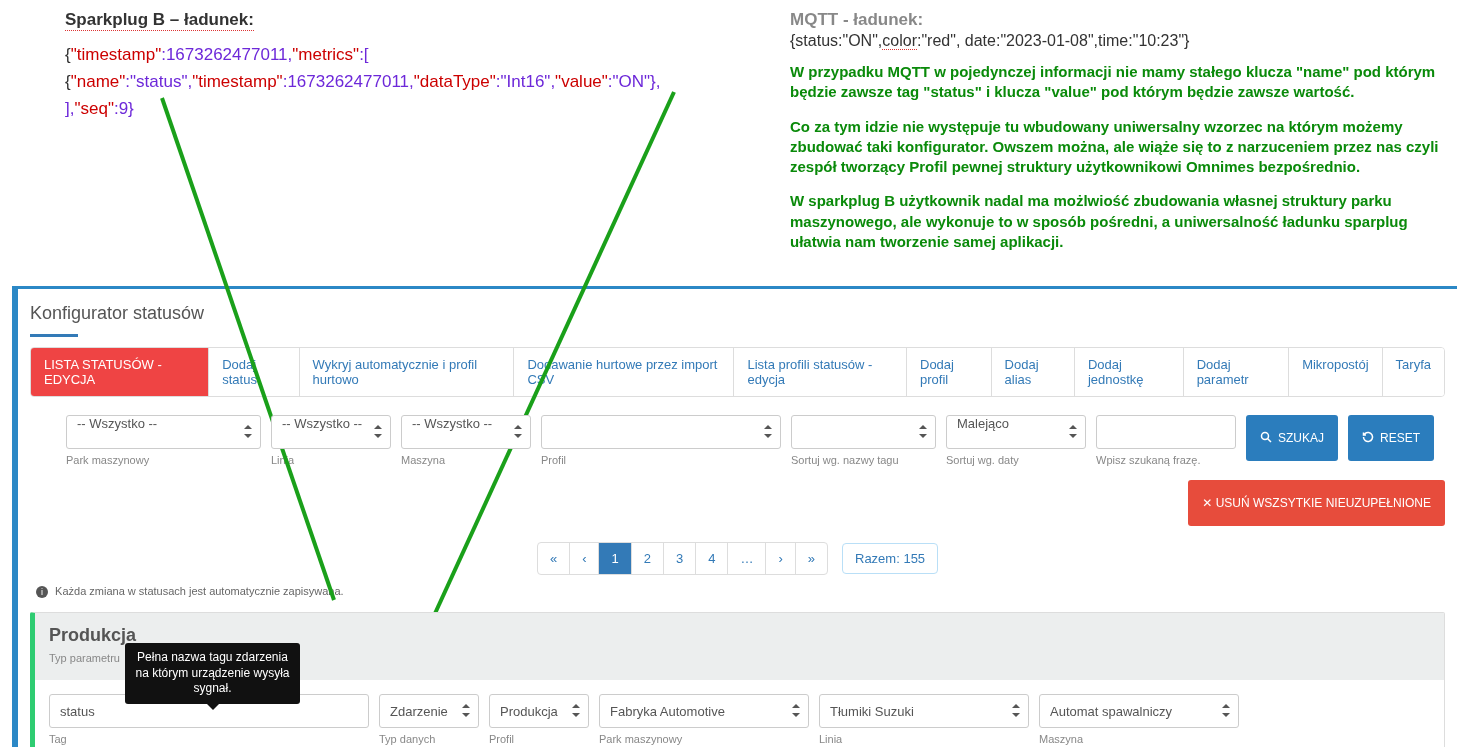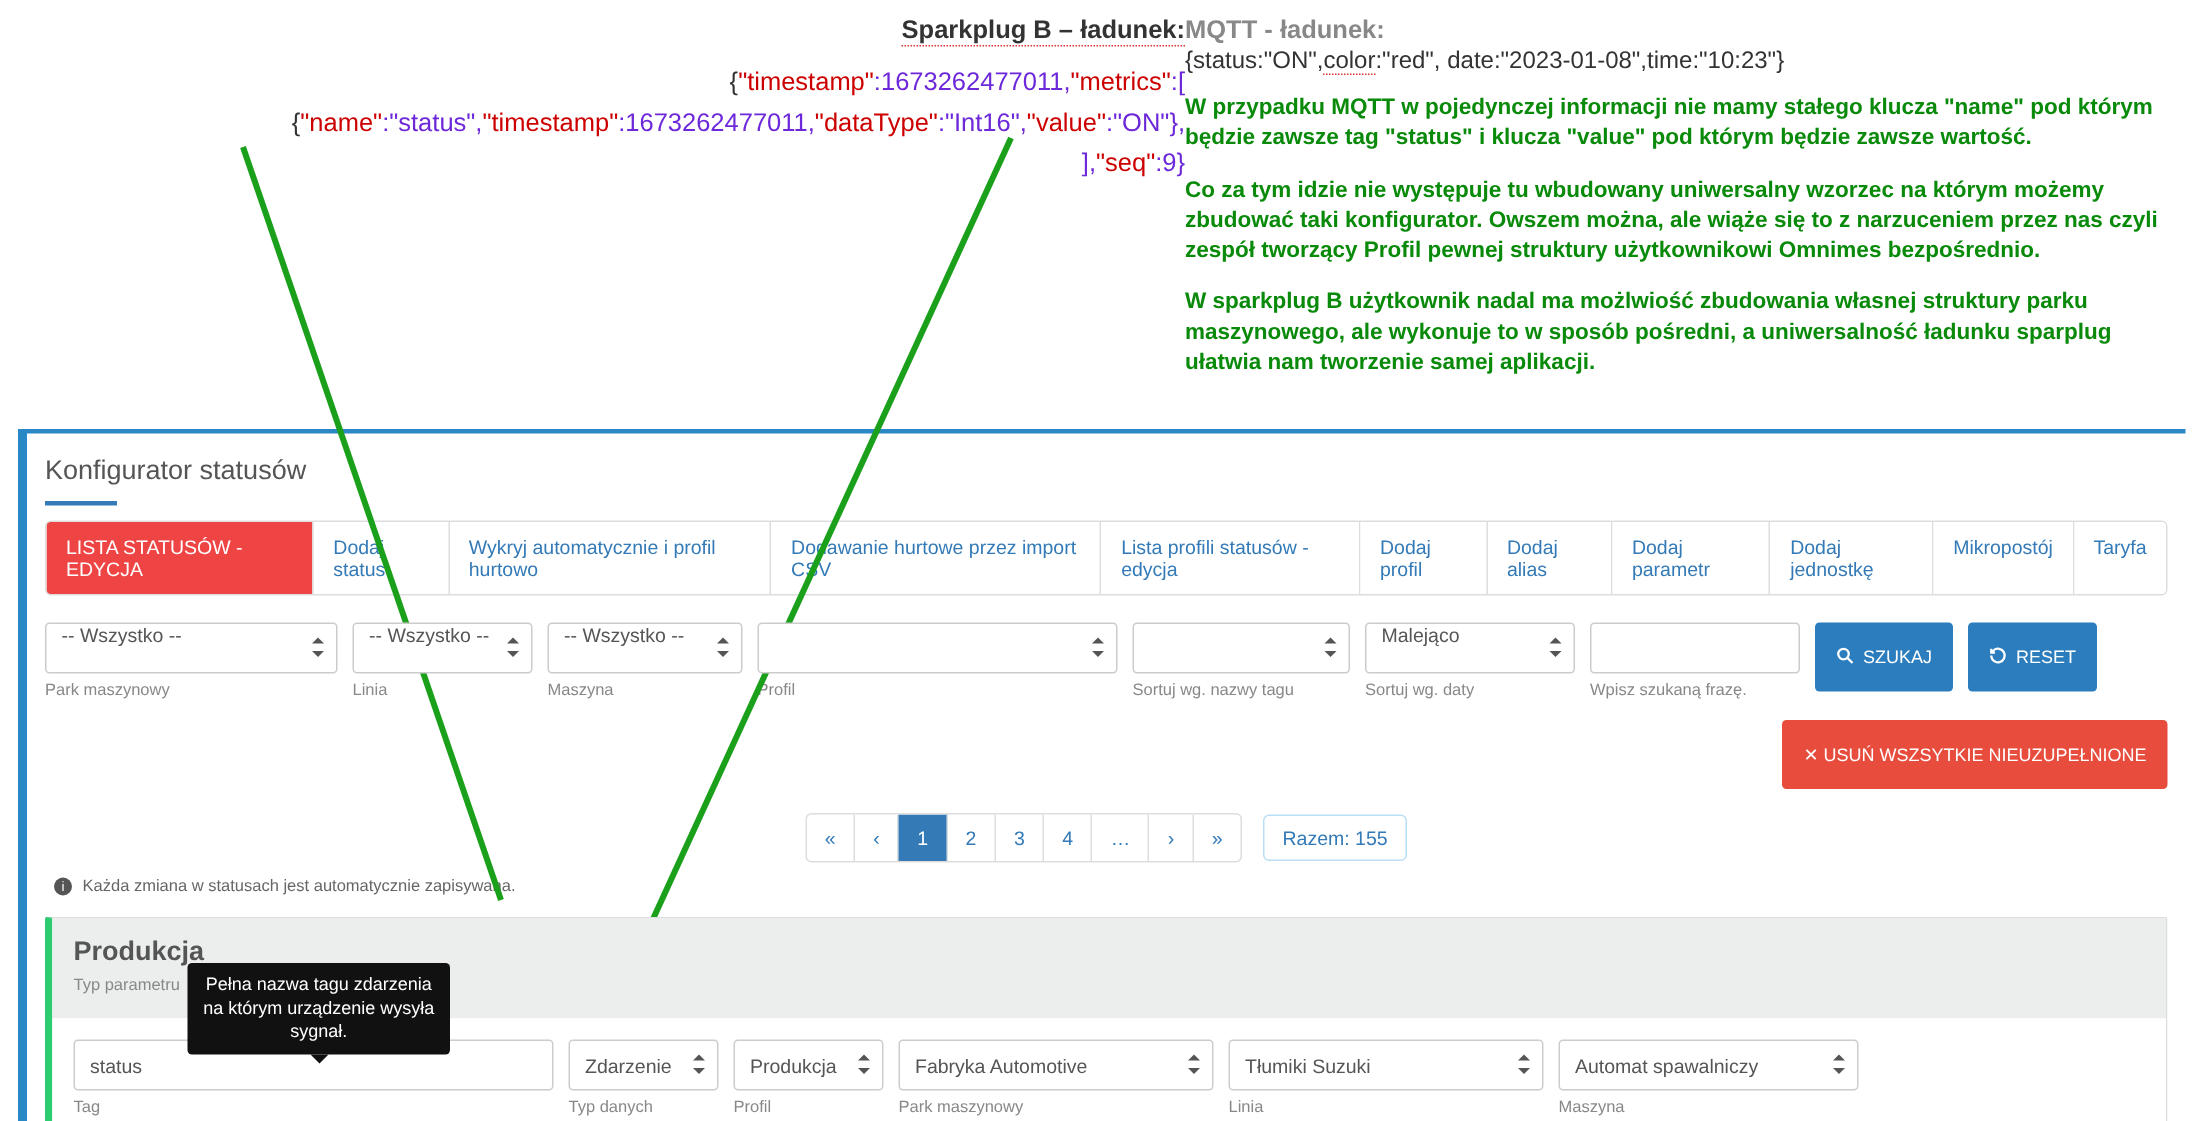--- a/index.html
+++ b/index.html
@@ -1,36 +1,36 @@
 <!DOCTYPE html>
 <html><head>
 <meta charset="utf-8">
 <style>
   * { box-sizing: border-box; margin:0; padding:0; }
   body { font-family: "Segoe UI", Arial, sans-serif; font-size:14px; color:#333; background:#fff; width:1465px; }
   .top-section { display:flex; padding:10px 10px 20px 10px; position:relative; }
-  .top-left { width:780px; padding-left:55px;text-align:right; }
+  .top-left { width:780px; padding-left:55px; }
   .top-right { flex:1; }
   .sp-title { font-weight:bold; font-size:17px; border-bottom:1px dotted #d33; display:inline-block; margin-bottom:10px; font-family:"Segoe UI", sans-serif; }
   .sp-json { font-size:17px; line-height:1.6; font-family:"Segoe UI", Arial, sans-serif; }
   .sp-json .k { color:#c00; }
   .sp-json .v { color:#6d28d9; }
   .mqtt-title { color:#888; font-weight:bold; font-size:17px; margin-bottom:2px; }
   .mqtt-json { font-size:16px; color:#333; margin-bottom:12px; }
   .mqtt-json .u { border-bottom:1px dotted #d33;}
   .green-para { color:#0a8a0a; font-weight:600; font-size:15px; line-height:1.35; margin-bottom:14px; }
   svg.arrows { position:absolute; left:0; top:0; pointer-events:none; }
   .panel-wrap { border-left:6px solid #2b88c6; border-top:3px solid #2b88c6; margin:0 8px 0 12px; background:#fff;}
   .panel-title { font-size:18px; color:#555; padding:14px 12px 10px 12px; }
   .title-underline { width:48px; height:3px; background:#337ab7; margin:0 0 10px 12px;}
   .tabs { display:flex; border:1px solid #ddd; border-radius:4px; margin:0 12px; overflow:hidden; }
   .tabs .tab { padding:9px 13px; font-size:13px; color:#337ab7; border-right:1px solid #ddd; cursor:pointer; background:#fff;}
   .tabs .tab.active { background:#ef4444; color:#fff; }
   .tabs .tab:last-child { border-right:none; }
-  .filters { display:flex; gap:10px; padding:18px 12px 0 12px;}
+  .filters { display:flex; gap:10px; padding:18px 12px 0 12px;margin-left:36px;}
   .filter { display:flex; flex-direction:column; }
   .sel, .inp { height:34px; border:1px solid #ccc; border-radius:3px; padding:0 24px 0 10px; font-size:13px; color:#555; background:#fff; position:relative;}
   .sel::after { content:""; position:absolute; right:8px; top:50%; width:0;height:0;border-left:4px solid transparent;border-right:4px solid transparent;border-top:4px solid #555; transform:translateY(-6px);}
   .sel::before { content:""; position:absolute; right:8px; top:50%; width:0;height:0;border-left:4px solid transparent;border-right:4px solid transparent;border-bottom:4px solid #555; transform:translateY(2px);}
   .sel::after{transform:translateY(2px);} .sel::before{transform:translateY(-7px);}
   .lbl { font-size:11px; color:#888; margin-top:5px;}
   .btn { height:46px; border:none; border-radius:3px; padding:0 14px; font-size:12px; color:#fff; cursor:pointer; display:inline-flex; align-items:center; gap:6px;}
   .btn-blue { background:#2b7dbd;}
   .btn-red { background:#e74c3c;}
   .red-row { display:flex; justify-content:flex-end; padding:14px 12px 0 12px;}
@@ -90,22 +90,22 @@
   <div class="title-underline"></div>
 
   <div class="tabs">
     <div class="tab active">LISTA STATUSÓW - EDYCJA</div>
     <div class="tab">Dodaj status</div>
     <div class="tab">Wykryj automatycznie i profil hurtowo</div>
     <div class="tab">Dodawanie hurtowe przez import CSV</div>
     <div class="tab">Lista profili statusów - edycja</div>
     <div class="tab">Dodaj profil</div>
     <div class="tab">Dodaj alias</div>
+    <div class="tab">Dodaj jednostkę</div>
     <div class="tab">Dodaj parametr</div>
-    <div class="tab">Dodaj jednostkę</div>
     <div class="tab">Mikropostój</div>
     <div class="tab">Taryfa</div>
   </div>
 
   <div class="filters">
     <div class="filter" style="width:195px;">
       <div class="sel">-- Wszystko --</div>
       <div class="lbl">Park maszynowy</div>
     </div>
     <div class="filter" style="width:120px;">

